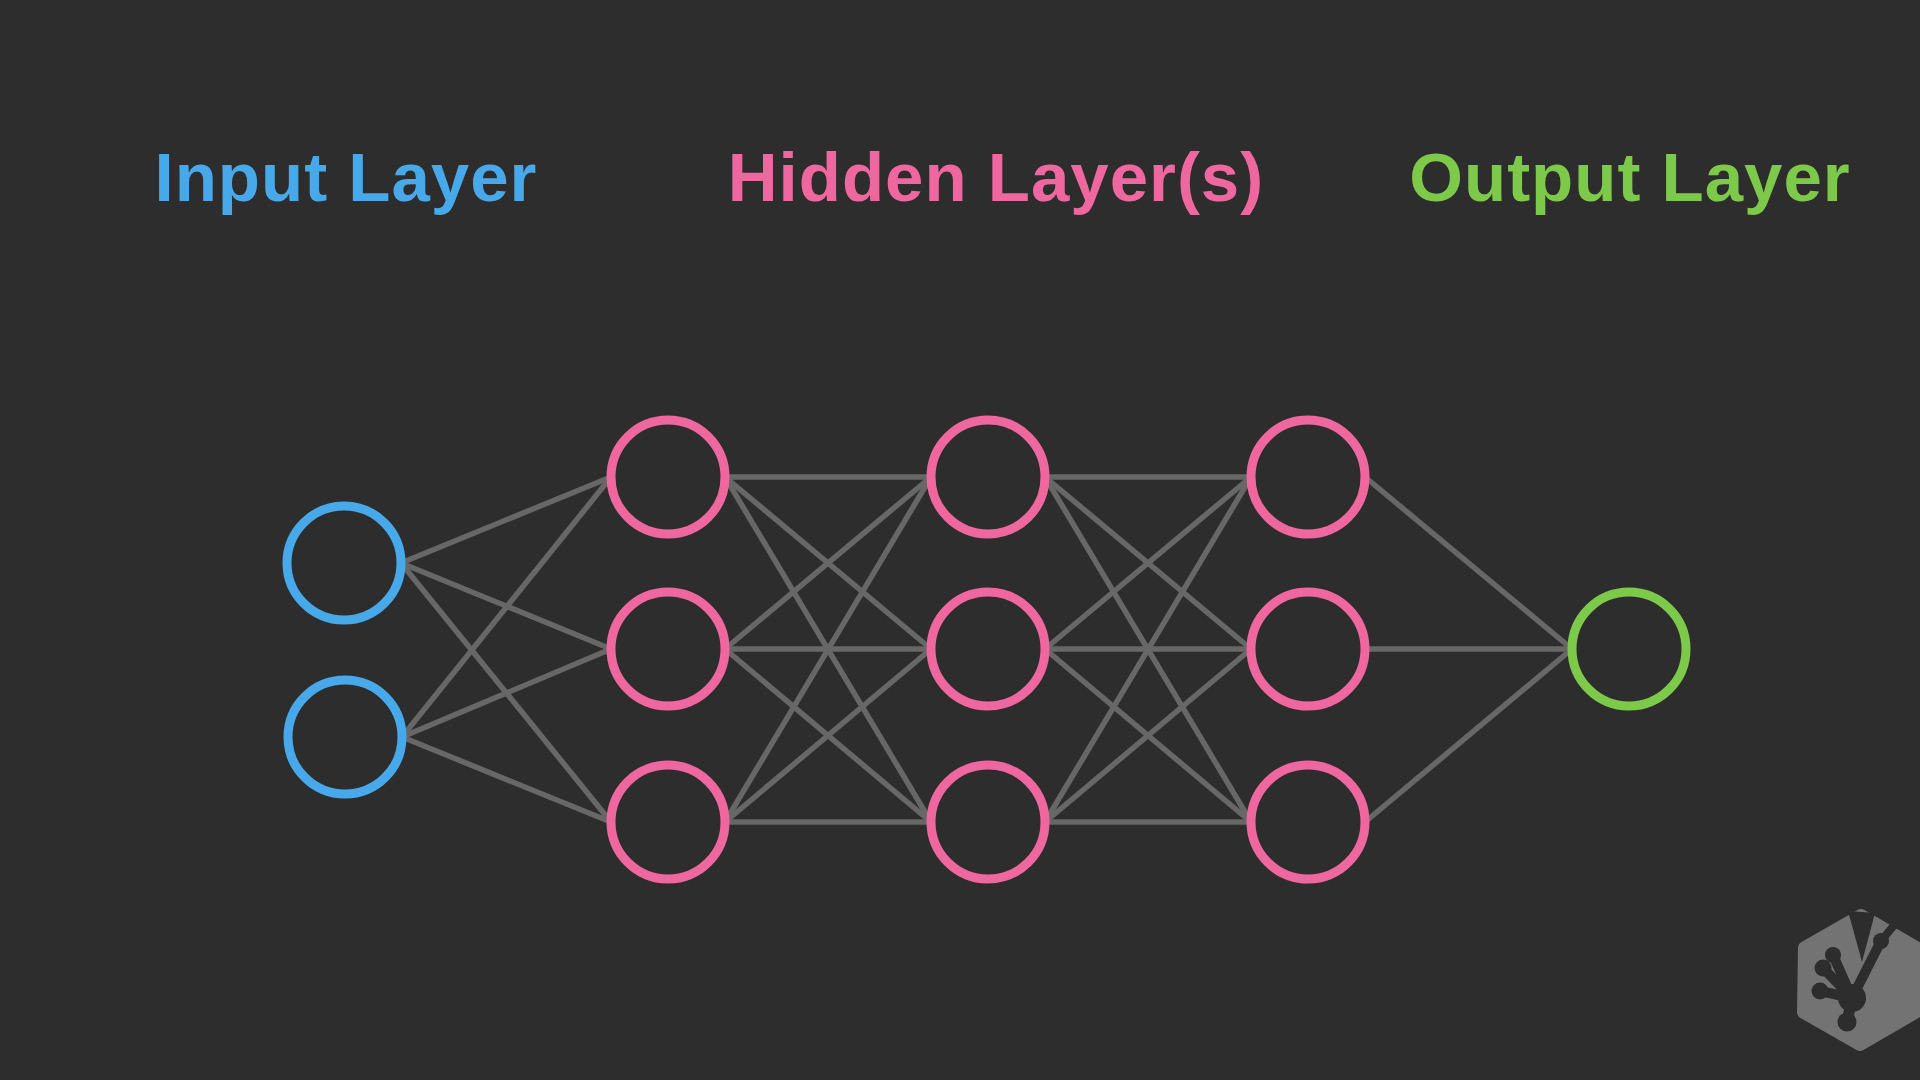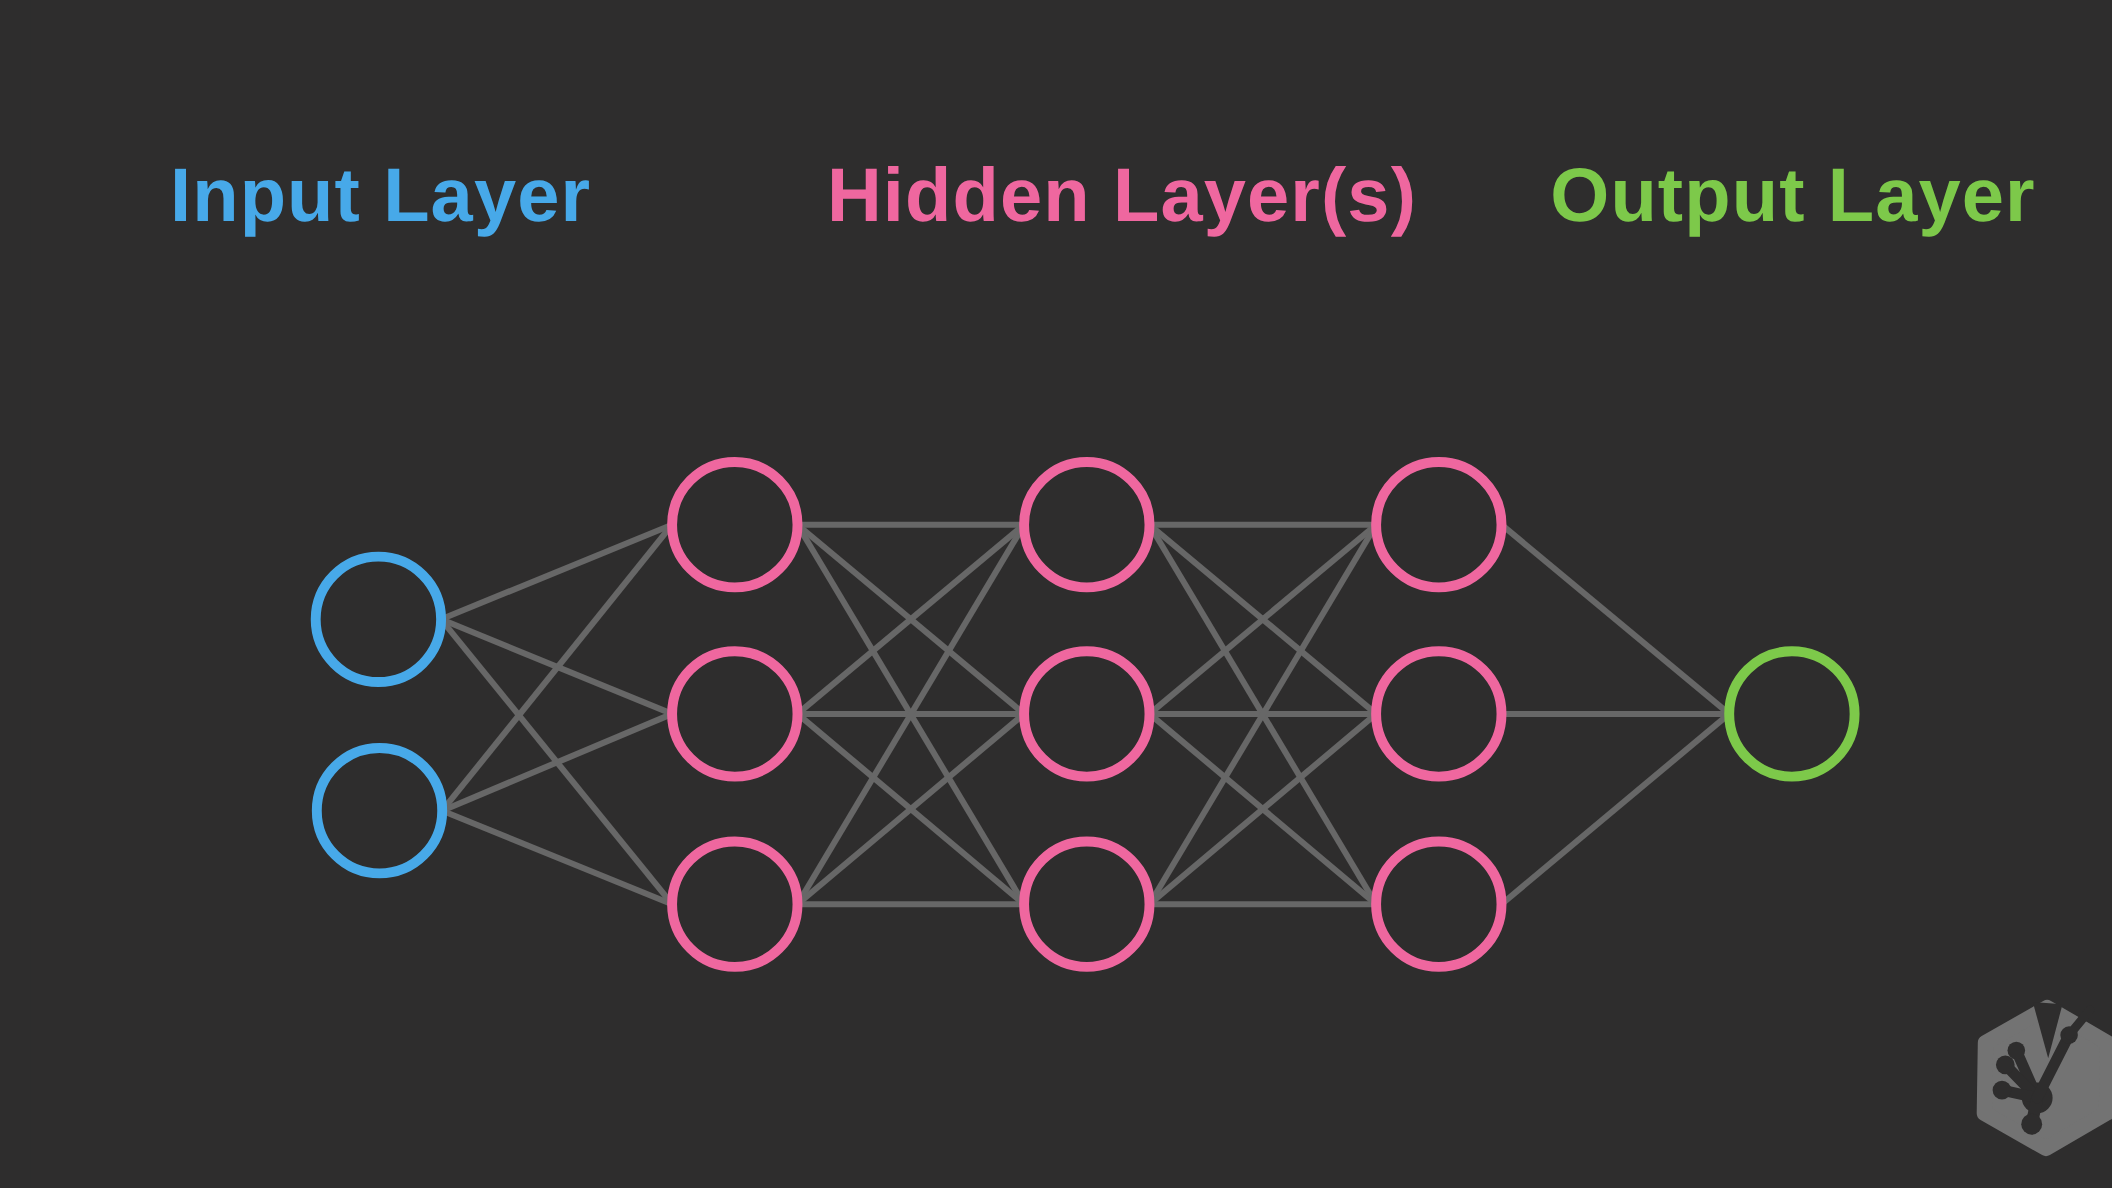--- a/index.html
+++ b/index.html
@@ -34,21 +34,21 @@
     user-select: none;
   }
 </style>
 </head>
 <body>
 
 <div class="stage" style="background: rgb(46, 45, 45);">
 
   <div class="layer-label" style="left: 318px; top: 177px; color: rgb(71, 169, 233);">Input Layer</div>
 
-  <div class="layer-label" style="left: 992px; top: 177px; color: rgb(239, 103, 159); text-align: right;">Hidden Layer(s)</div>
+  <div class="layer-label" style="left: 968px; top: 177px; color: rgb(239, 103, 159); text-align: right;">Hidden Layer(s)</div>
 
   <div class="layer-label" style="left: 1602px; top: 177px; color: rgb(125, 201, 74); text-align: center;">Output Layer</div>
 
   <svg class="net-svg" viewBox="0 0 1920 1080">
     <g id="edges">
         <line x1="373" y1="563" x2="583" y2="477" stroke="#676767" stroke-width="5.5"></line>
         <line x1="373" y1="563" x2="583" y2="649" stroke="#676767" stroke-width="5.5"></line>
         <line x1="373" y1="563" x2="583" y2="822" stroke="#676767" stroke-width="5.5"></line>
         <line x1="374" y1="737" x2="583" y2="477" stroke="#676767" stroke-width="5.5"></line>
         <line x1="374" y1="737" x2="583" y2="649" stroke="#676767" stroke-width="5.5"></line>

